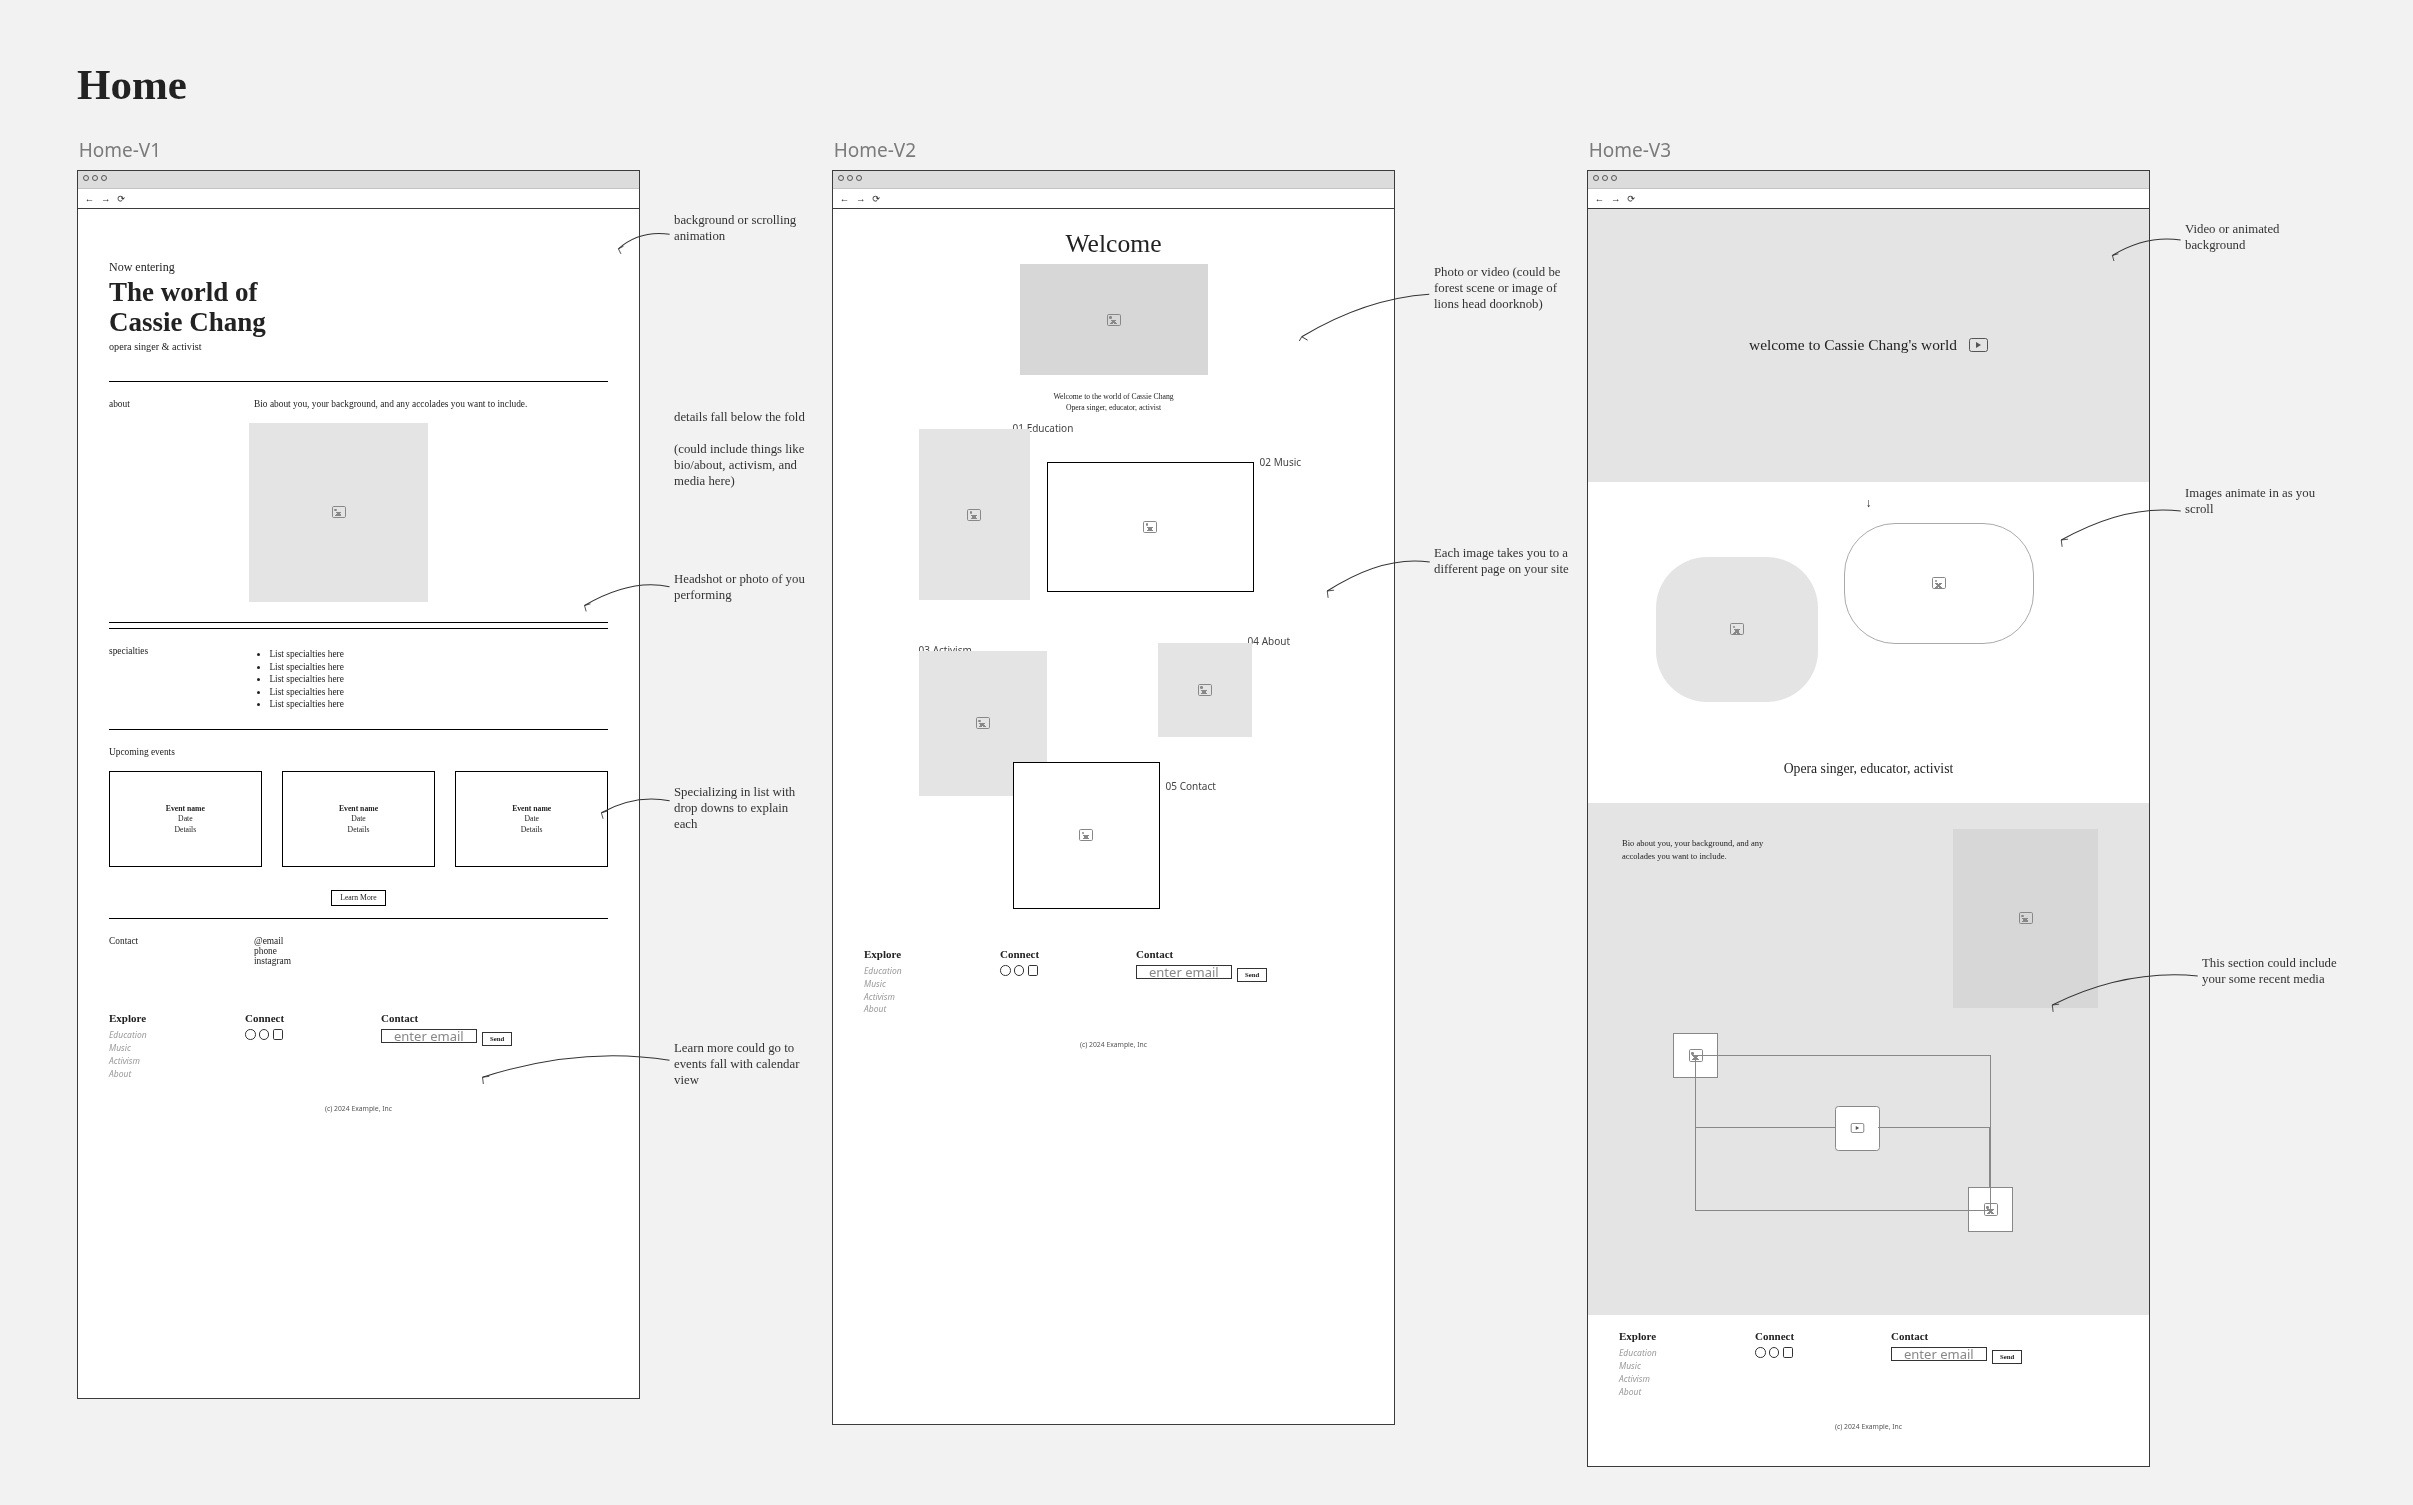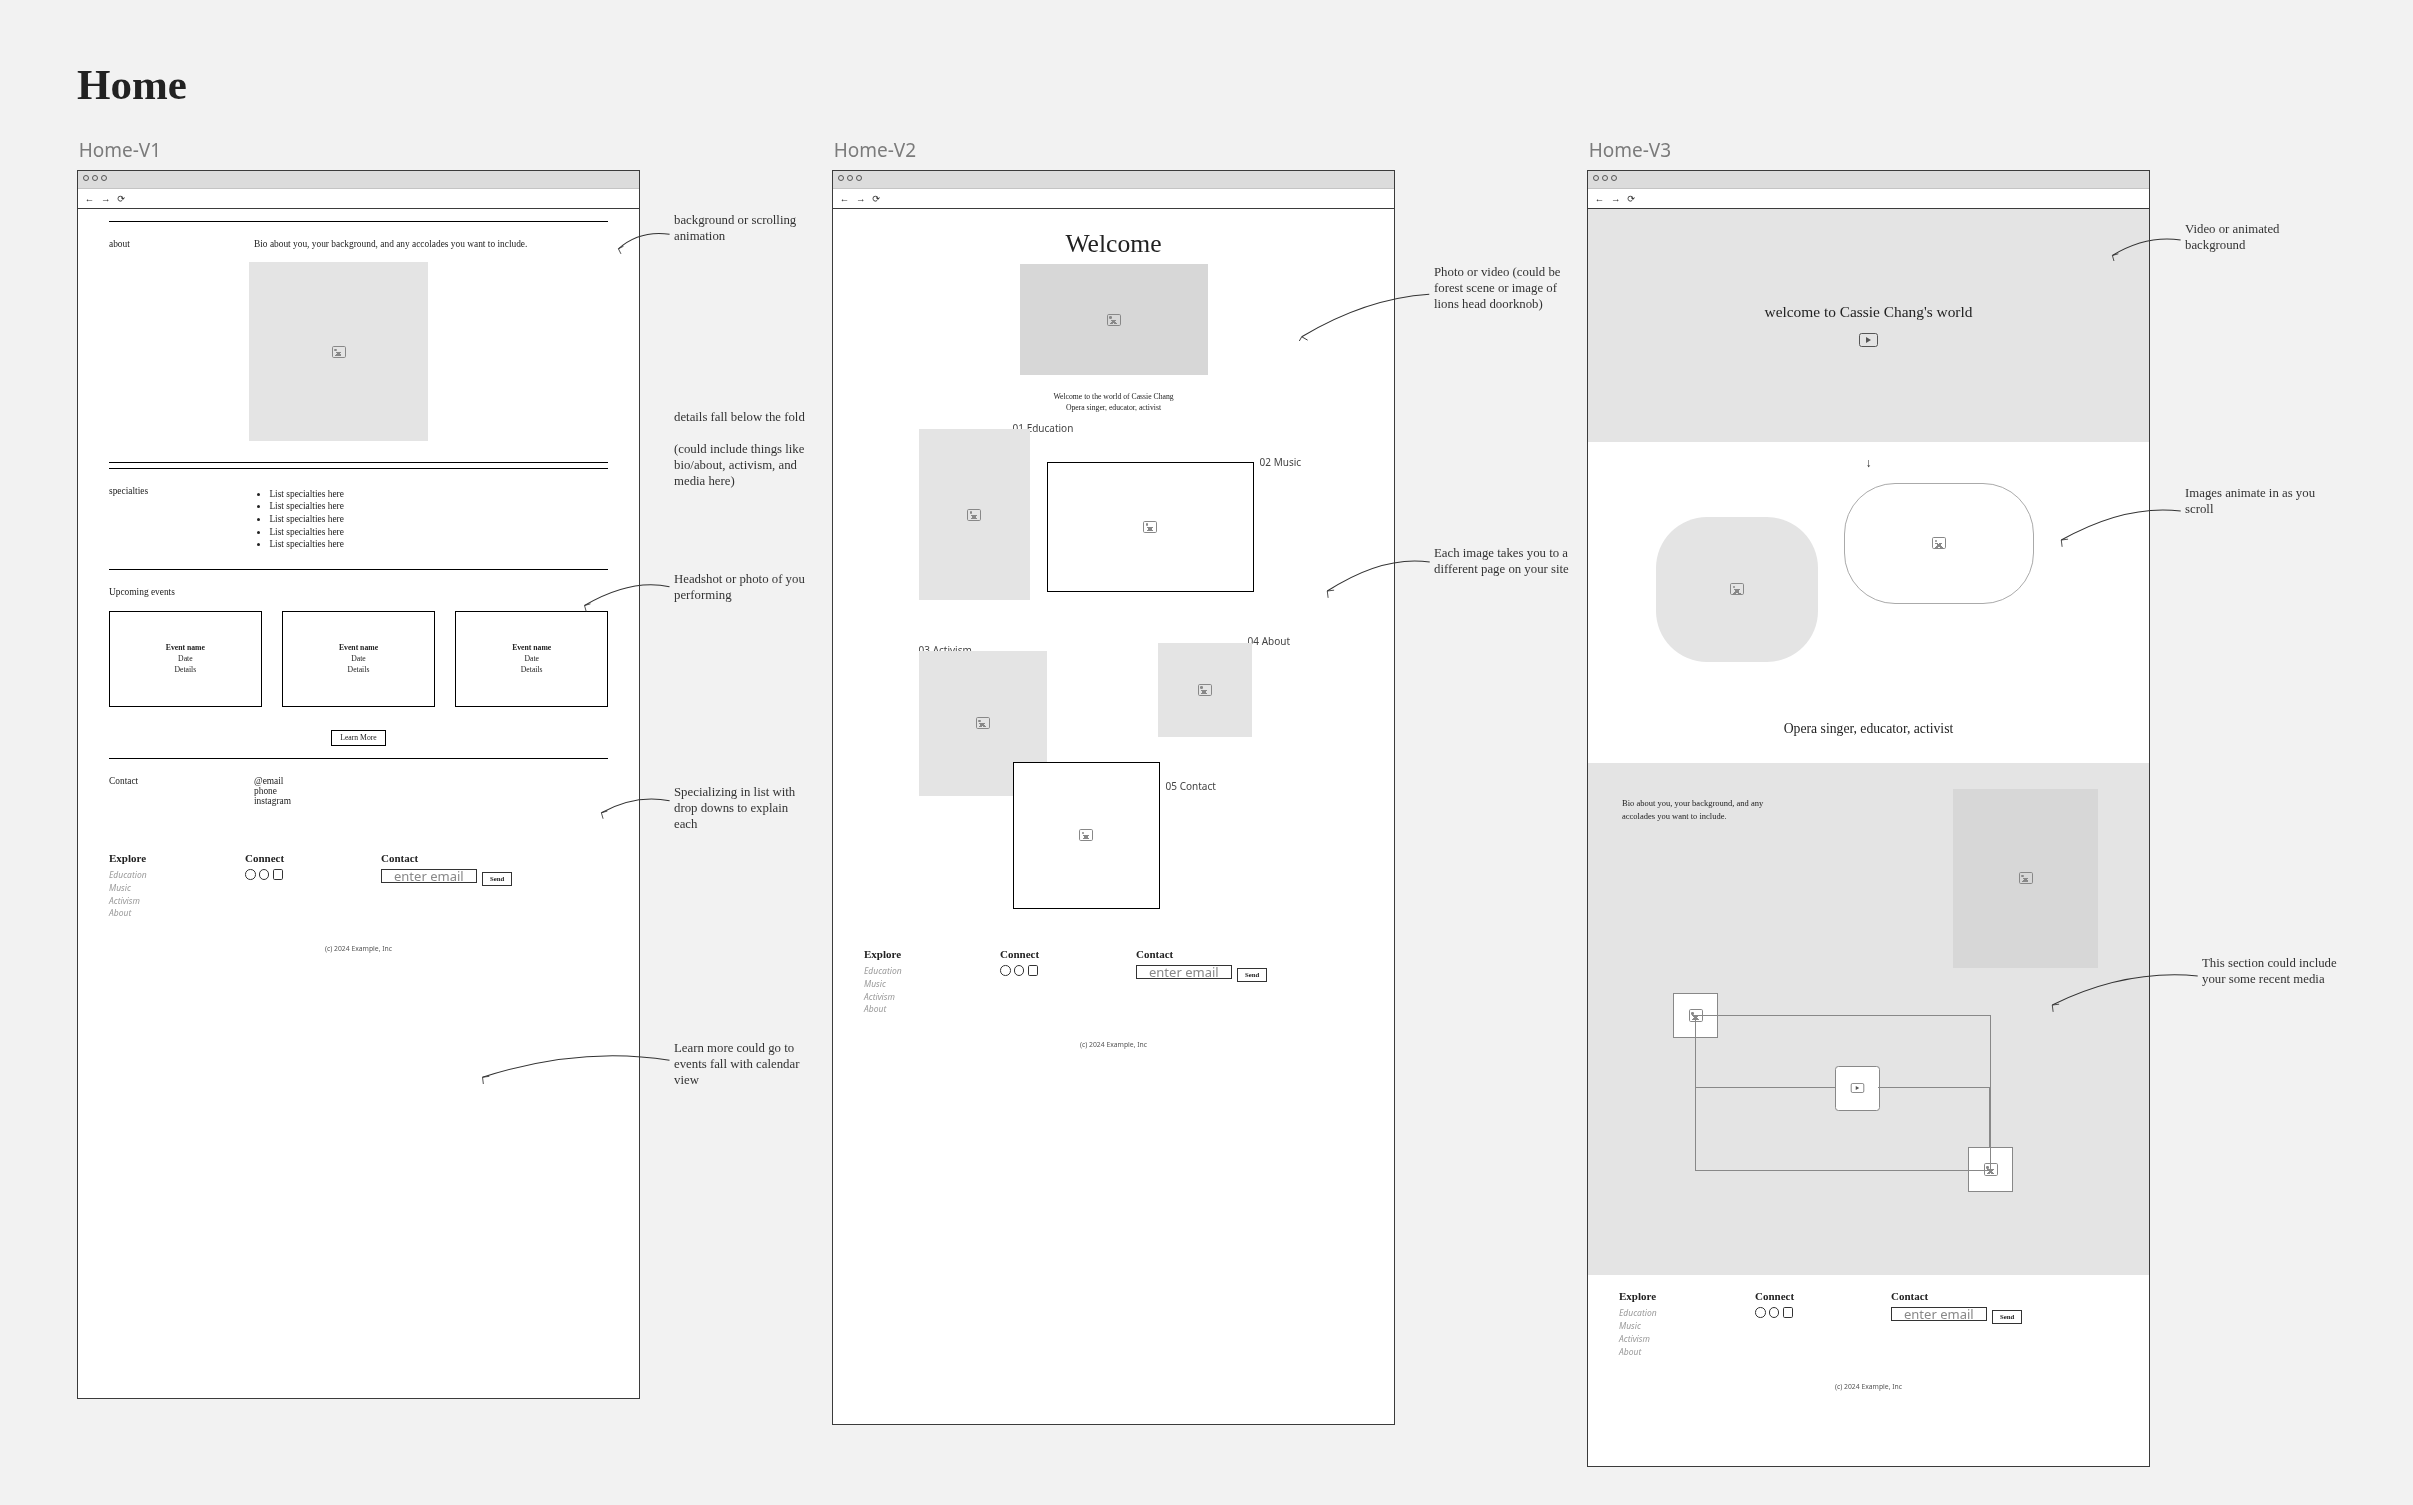--- a/index.html
+++ b/index.html
@@ -65,21 +65,21 @@
   .v1 .learn{border:0.9px solid #000;font-size:7.7px;padding:2.6px 8.5px;display:inline-block}
   
   .v2 .welcome{font-size:25.6px;text-align:center;margin:20.5px 0 5.1px}
   .v2 .heroimg{width:188px;height:111px;margin:0 auto;background:var(--img-fill-dk)}
   .v2 .herotxt{text-align:center;font-size:7.7px;margin:17px 0 6.8px;line-height:1.4}
   .v2 .grid{position:relative;height:444px;margin:0 25.6px}
   .v2 .tile{position:absolute;border:0}
   .v2 .tile.outlined{border:0.9px solid #000;background:#fff}
   .v2 .tlabel{position:absolute;font-size:10px;color:#444}
   
-  .v3 .hero3{background:var(--img-fill);height:233px;display:flex;flex-direction:column;align-items:center;justify-content:center;gap:12px}
+  .v3 .hero3{background:var(--img-fill);height:273px;display:flex;flex-direction:row;align-items:center;justify-content:center;gap:12px}
   .v3 .hero3 .t{font-size:15.4px}
   .v3 .arrow-down{font-size:12px;margin:12px auto;text-align:center}
   .v3 .imgs{position:relative;height:213px;margin:0 34px}
   .v3 .blob{position:absolute;background:var(--img-fill);border-radius:51px;display:flex;align-items:center;justify-content:center}
   .v3 .tag{font-size:13.7px;text-align:center;margin:25.6px 0}
   .v3 .media{background:var(--img-fill);margin:0;padding:34px;position:relative;height:444px}
   .v3 .media .bio{font-size:8.5px;max-width:154px;line-height:1.5}
   .v3 .node{position:absolute;border:0.9px solid #888;background:#fff;display:flex;align-items:center;justify-content:center}
   .v3 .bigimg{position:absolute;background:var(--img-fill-dk);border:none;display:flex;align-items:center;justify-content:center}
   
@@ -104,20 +104,28 @@
             <i></i>
           </div>
         </div>
       <div class="navrow">
           <span>←</span>
           <span>→</span>
           <span>⟳</span>
           <span class="spacer"></span>
         </div>
       <div class="content">
+        <div class="hero">
+          <div class="hand pre">Now entering</div>
+          <div class="hand main">
+            <span>The world of</span><br>
+            <span>Cassie Chang</span>
+          </div>
+          <div class="hand sub">opera singer &amp; activist</div>
+        </div>
         <hr class="rule">
         <div class="row">
           <div class="lbl hand">about</div>
           <div class="body hand">Bio about you, your background, and any accolades you want to include.</div>
         </div>
         <div style="padding:8.5px 31px 8.5px 171px">
           <div class="imgph" style="width:179px;height:179px">
               <div class="pic-ico"></div>
             </div>
         </div>

